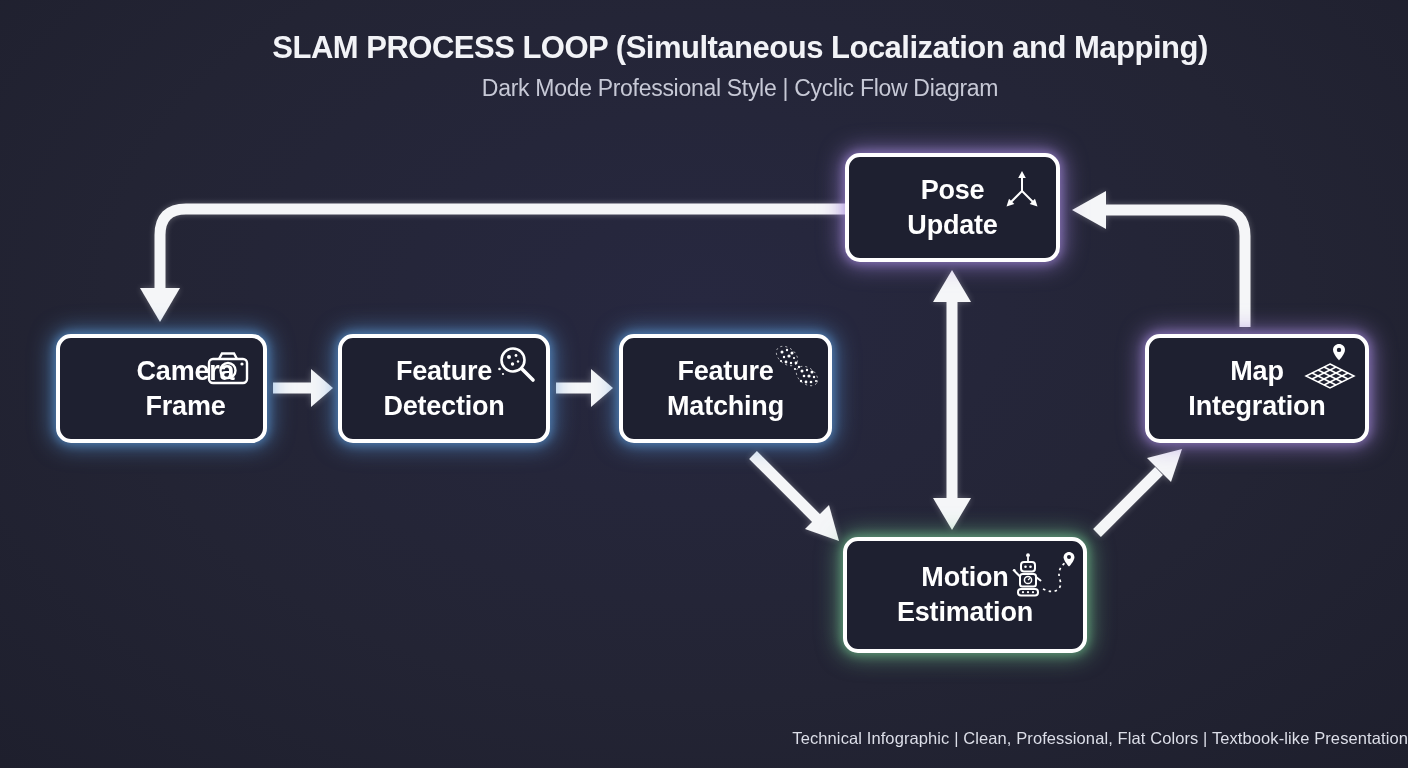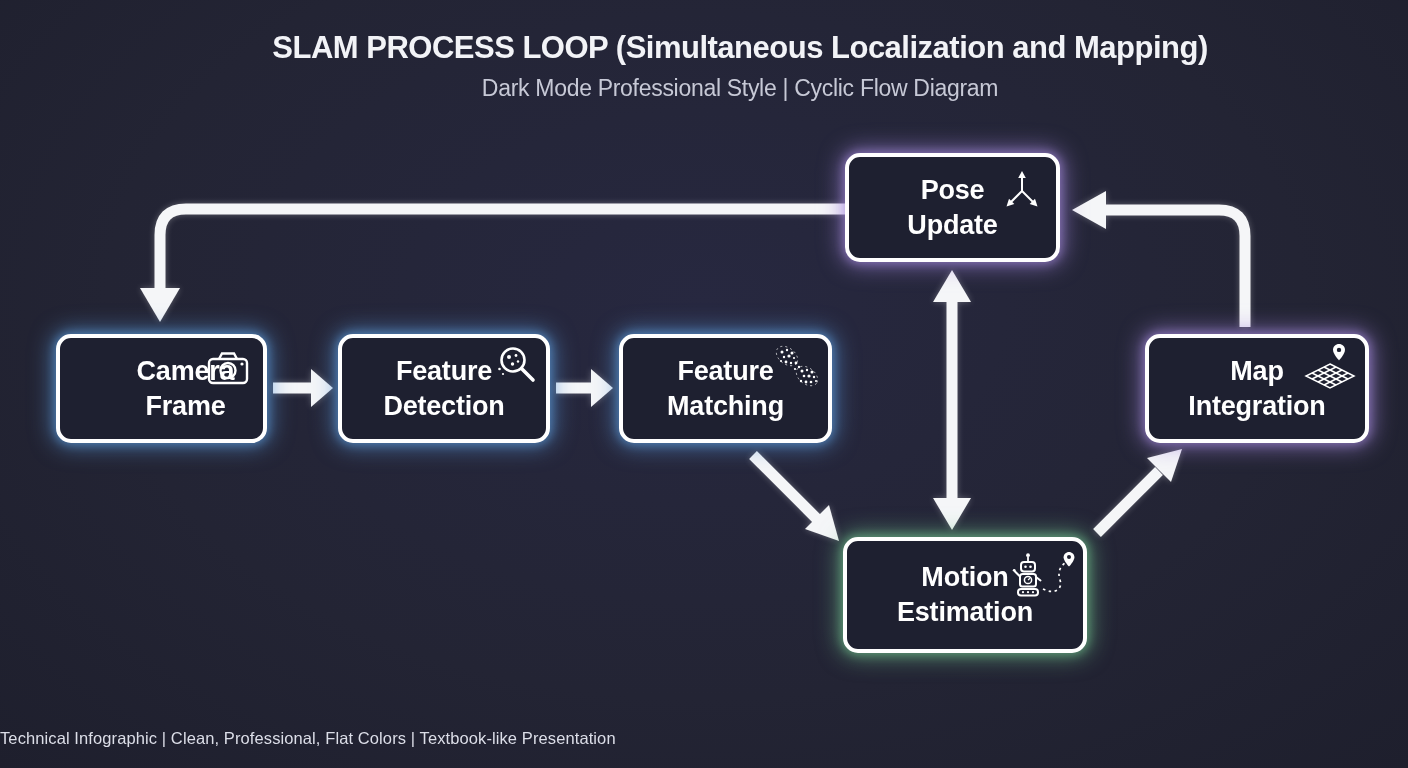--- a/index.html
+++ b/index.html
@@ -37,21 +37,21 @@
     font-size: 23px;
     font-weight: 400;
     letter-spacing: -0.3px;
   }
   
   .footer {
     position: absolute;
     bottom: 20px;
     left: 0;
     width: 100%;
-    text-align: left;
+    text-align: right;
     color: #dcdee8;
     font-size: 16.5px;
     letter-spacing: 0.1px;
   }
   
   svg.arrow-layer {
     position: absolute;
     left: 0;
     top: 0;
     width: 1408px;

